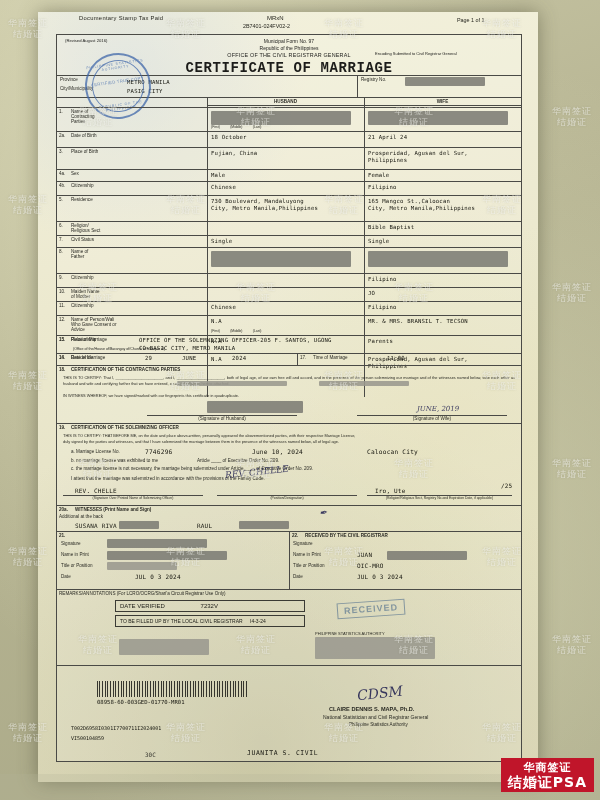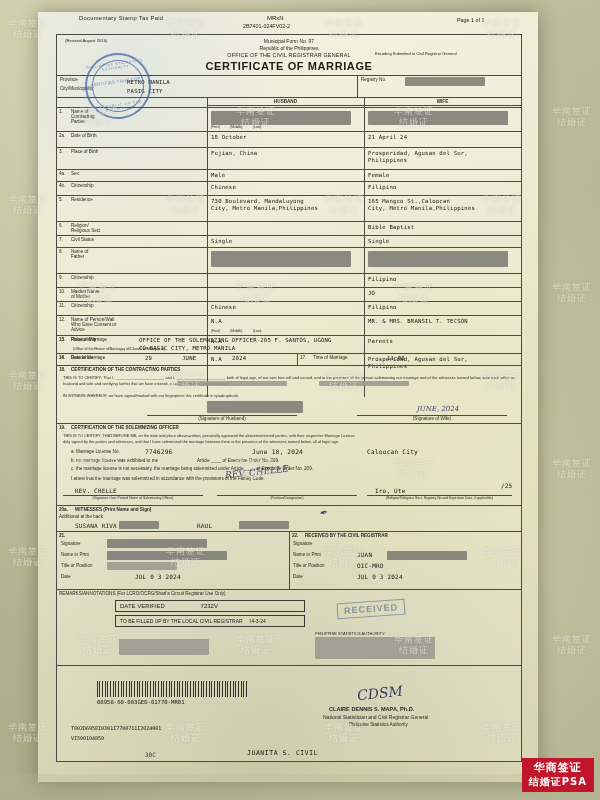--- a/index.html
+++ b/index.html
@@ -67,21 +67,21 @@
   .redact{
     position:absolute;background:#7c7c74;opacity:.88;border-radius:1px;
   }
   .redact.lite{background:#9a998e;}
   .title{
     position:absolute;left:0;width:464px;text-align:center;
   }
   .t1{top:3px;font-size:5px;}
   .t2{top:10px;font-size:5px;}
   .t3{top:17px;font-size:5.4px;letter-spacing:.2px;}
-  .t4{top:25px;font-size:11px;font-weight:bold;letter-spacing:.6px;}
+  .t4{top:25px;font-size:14px;font-weight:bold;letter-spacing:.6px;font-family:Liberation Mono, monospace;}
   .seal{
     position:absolute;left:28px;top:18px;width:62px;height:62px;border-radius:50%;
     border:2px solid #3a63a8;color:#3a63a8;opacity:.72;
     font-size:4.4px;text-align:center;
     background:radial-gradient(circle,rgba(255,255,255,0) 55%,rgba(58,99,168,.07) 100%);
     transform:rotate(-8deg);
   }
   .seal .ring{position:absolute;left:5px;top:5px;right:5px;bottom:5px;border:1px solid #3a63a8;border-radius:50%;}
   .seal .ctrtxt{position:absolute;left:0;right:0;top:24px;font-size:4.2px;line-height:5px;letter-spacing:.3px;}
   .seal .arc{position:absolute;left:0;right:0;top:7px;font-size:3.6px;letter-spacing:.8px;}
@@ -102,21 +102,21 @@
   .barcode{
     position:absolute;height:16px;
     background:repeating-linear-gradient(90deg,#1a1a16 0 1px,transparent 1px 2px,#1a1a16 2px 3px,transparent 3px 5px,#1a1a16 5px 6px,transparent 6px 8px);
     opacity:.85;
   }
   .psa-badge{
     position:absolute;right:6px;bottom:8px;background:#c0152a;color:#fff;
     font-family:"DejaVu Sans",sans-serif;font-size:11px;font-weight:bold;
     text-align:center;line-height:14px;padding:3px 7px;letter-spacing:1px;z-index:70;
   }
-  .psa-badge .l2{font-size:10px;}
+  .psa-badge .l2{font-size:14px;}
   .bottom-strip{
     position:absolute;left:0;bottom:0;width:600px;height:26px;
     background:rgba(180,178,150,.25);
   }
 </style>
 </head>
 <body>
 
 <div class="bg-wash"></div>
 
@@ -271,21 +271,21 @@
     <div class="row val" style="left:330px;top:320px;">11:00</div>
     <div class="hline" style="left:0;top:330px;width:464px;"></div>
 
     <div class="row lbl bold" style="left:2px;top:332px;">18.</div>
     <div class="row lbl bold" style="left:14px;top:332px;">CERTIFICATION OF THE CONTRACTING PARTIES</div>
     <div class="row lbl" style="left:6px;top:340px;width:452px;white-space:pre-line;line-height:6px;font-size:3.9px;text-align:justify;">THIS IS TO CERTIFY: That I, ______________________, and I, ______________________, both of legal age, of our own free will and accord, and in the presence of the person solemnizing our marriage and of the witnesses named below, take each other as husband and wife and certifying further that we have entered, a copy of which is hereto attached.
 
 IN WITNESS WHEREOF, we have signed/marked with our fingerprints this certificate in quadruplicate.</div>
     <div class="redact lite" style="left:120px;top:346px;width:110px;height:5px;"></div>
     <div class="redact lite" style="left:262px;top:346px;width:90px;height:5px;"></div>
-    <div class="row sig" style="left:360px;top:370px;font-size:7px;">JUNE, 2024</div>
+    <div class="row sig" style="left:360px;top:370px;font-size:7px;">JUNE, 2019</div>
     <div class="redact" style="left:150px;top:366px;width:96px;height:12px;"></div>
     <div class="hline" style="left:90px;top:380px;width:150px;"></div>
     <div class="hline" style="left:300px;top:380px;width:150px;"></div>
     <div class="row lbl ctr" style="left:90px;top:381px;width:150px;">(Signature of Husband)</div>
     <div class="row lbl ctr" style="left:300px;top:381px;width:150px;">(Signature of Wife)</div>
     <div class="hline" style="left:0;top:388px;width:464px;"></div>
 
     <div class="row lbl bold" style="left:2px;top:390px;">19.</div>
     <div class="row lbl bold" style="left:14px;top:390px;">CERTIFICATION OF THE SOLEMNIZING OFFICER</div>
     <div class="row lbl" style="left:6px;top:398px;width:452px;white-space:pre-line;line-height:6px;font-size:3.9px;">THIS IS TO CERTIFY: THAT BEFORE ME, on the date and place above-written, personally appeared the abovementioned parties, with their respective Marriage License,

